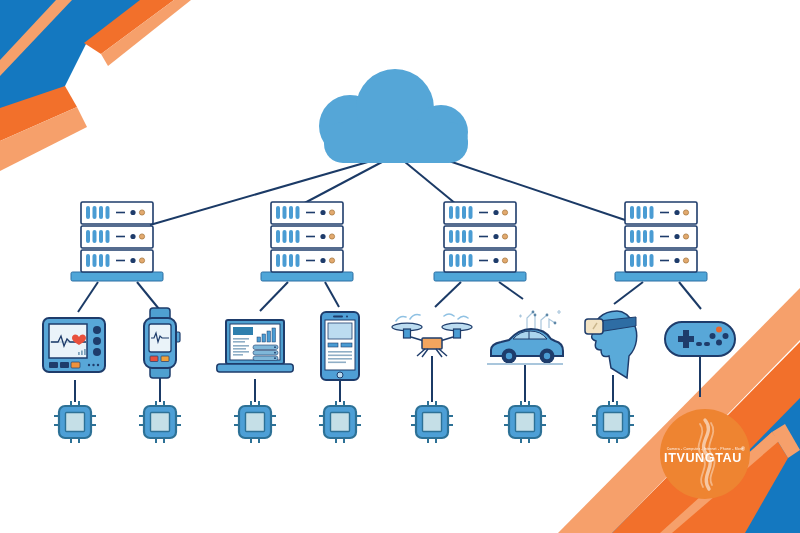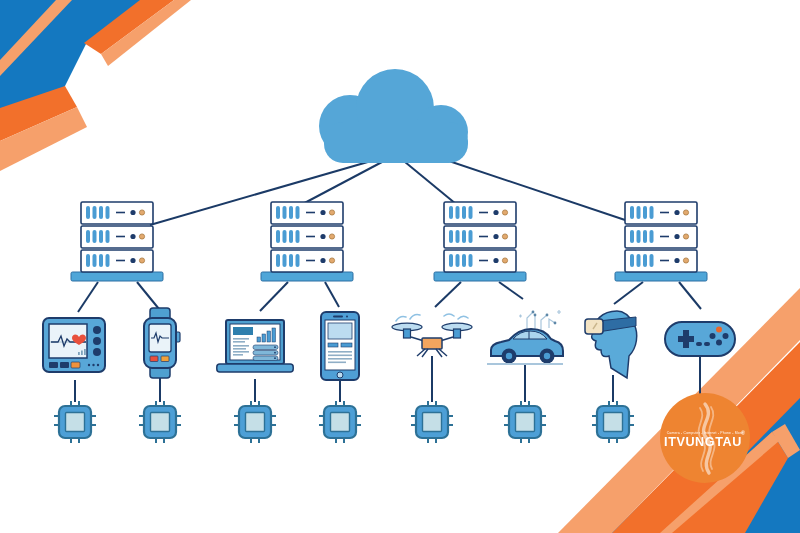--- a/index.html
+++ b/index.html
@@ -308,21 +308,21 @@
     <svg width="44" height="44">
         <use href="#chip"></use>
       </svg>
     </div>
   <div class="abs" style="left:591px;top:400px">
     <svg width="44" height="44">
         <use href="#chip"></use>
       </svg>
     </div>
 
-  <div class="abs" style="left:659px;top:392px">
+  <div class="abs" style="left:659px;top:408px">
     <svg width="92" height="92" viewBox="0 0 92 92">
       <circle cx="46" cy="46" r="45" fill="#EE8431"></circle>
       <g fill="none" stroke="#FFFFFF" stroke-linecap="round">
         <path d="M46,12 C57,25 37,35 48,47 C58,58 41,67 50,81" stroke-width="3.4" opacity="0.55"></path>
         <path d="M41,16 C49,27 33,36 43,48 C52,59 37,68 44,79" stroke-width="1.8" opacity="0.4"></path>
         <path d="M52,15 C60,27 44,36 53,47 C61,57 47,67 53,77" stroke-width="1.8" opacity="0.4"></path>
       </g>
       <text x="46" y="41.5" text-anchor="middle" font-size="3.4" letter-spacing="0.2" fill="#FFFFFF" opacity="0.95">Camera - Computer - Internet - Phone - More</text>
       <text x="44" y="54" text-anchor="middle" font-size="12.6" font-weight="bold" letter-spacing="0.6" fill="#FFFFFF" font-family="Liberation Sans, sans-serif">ITVUNGTAU</text>
       <text x="84" y="43" text-anchor="middle" font-size="5.5" fill="#FFFFFF">®</text>

